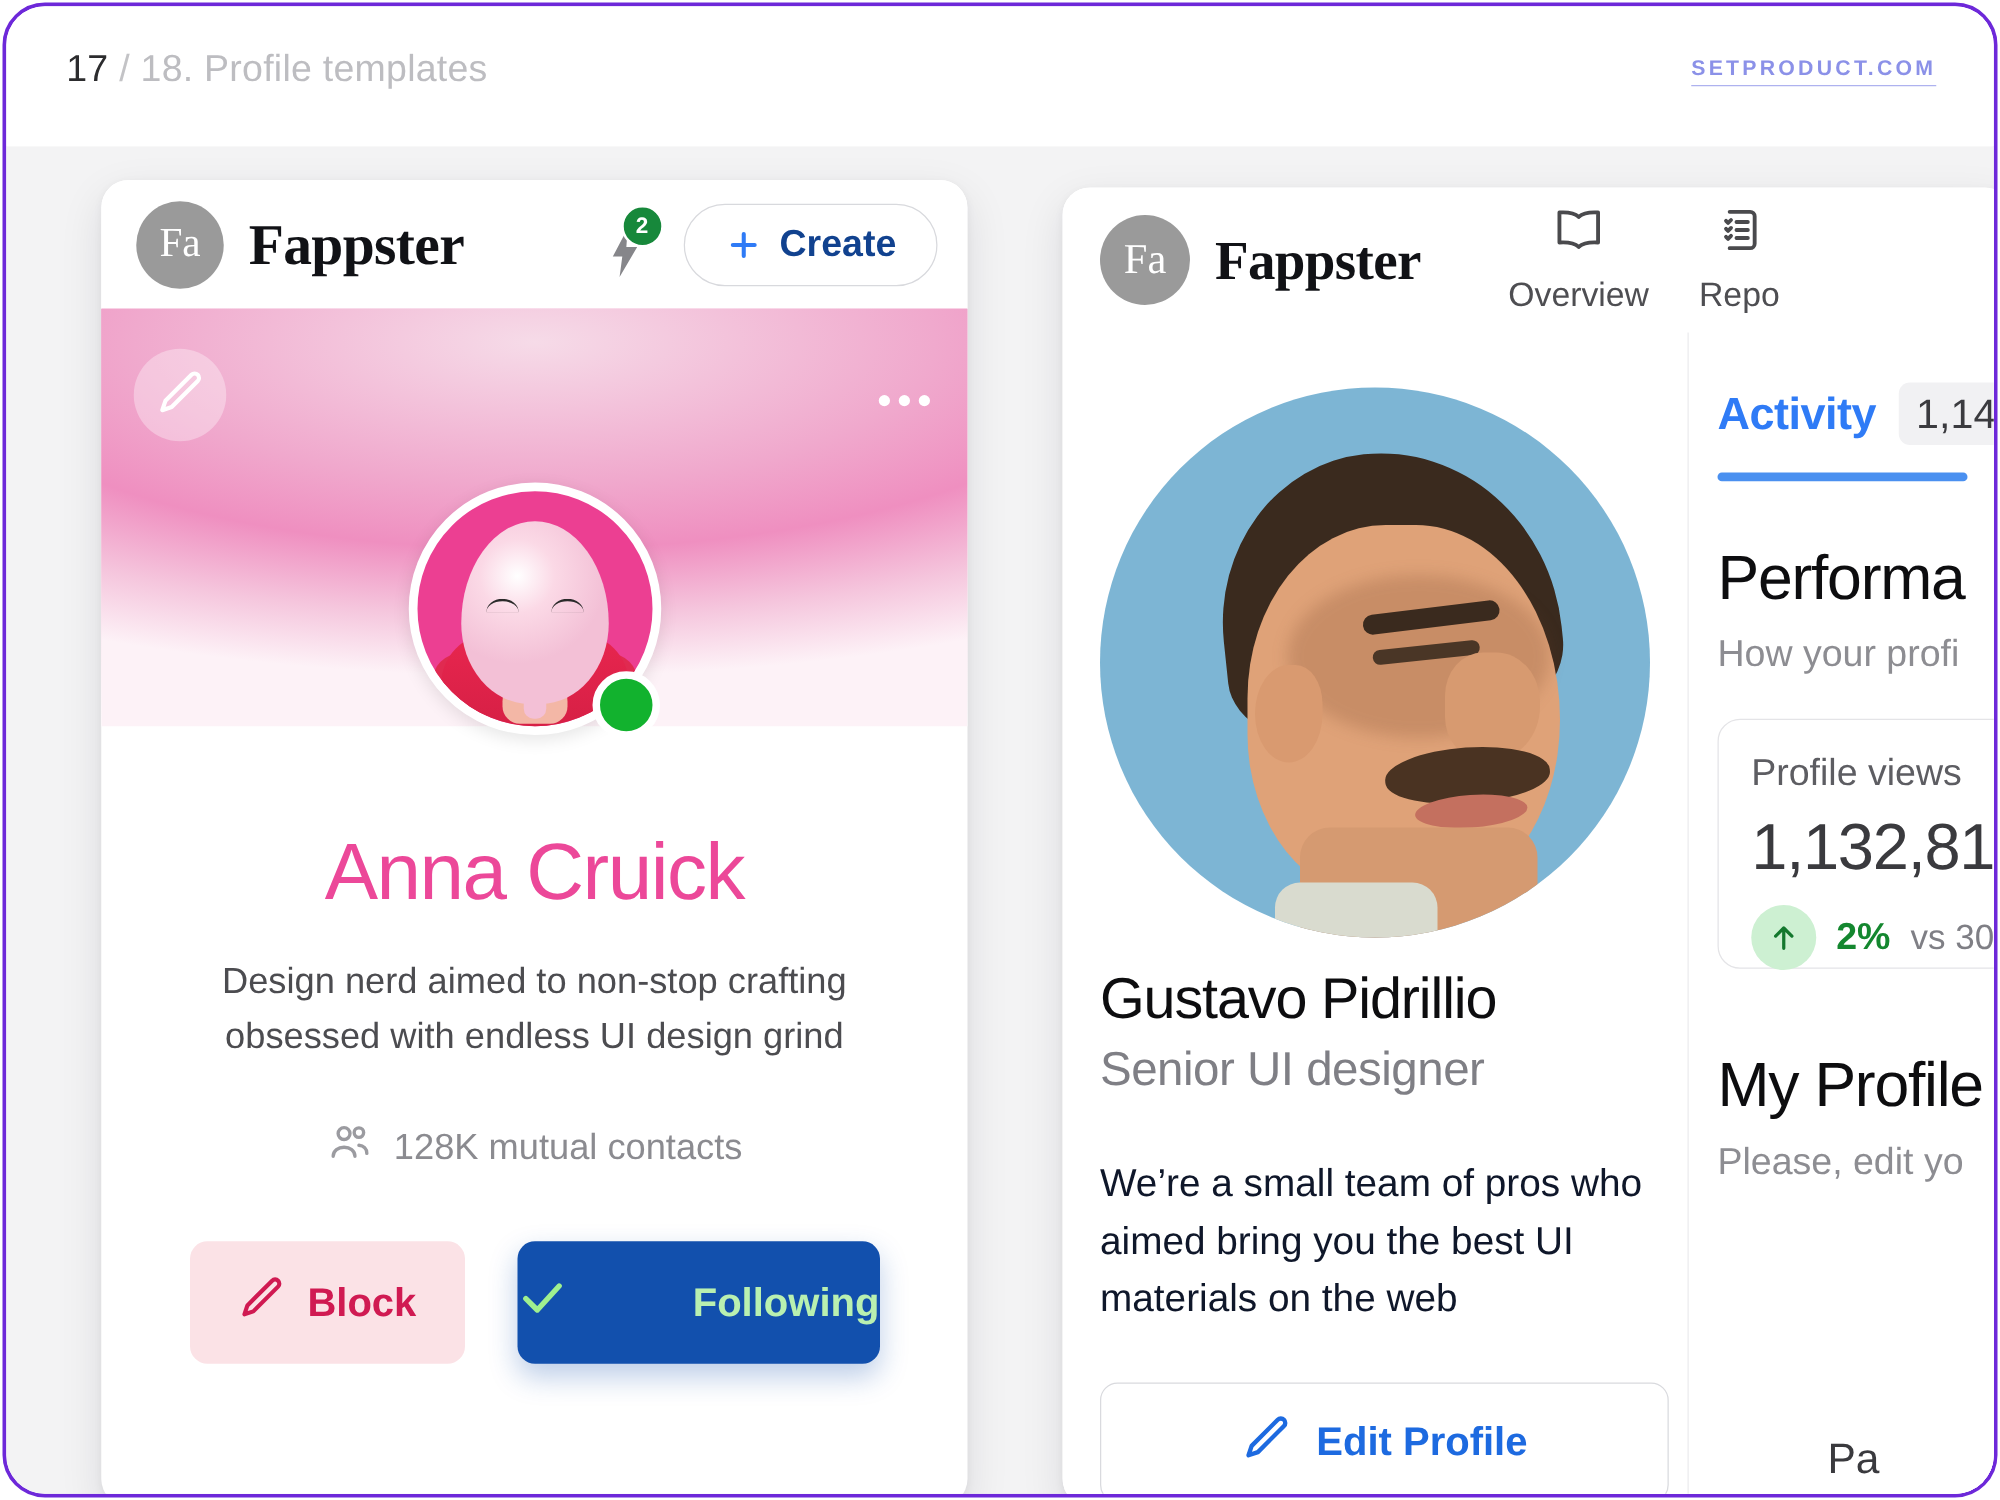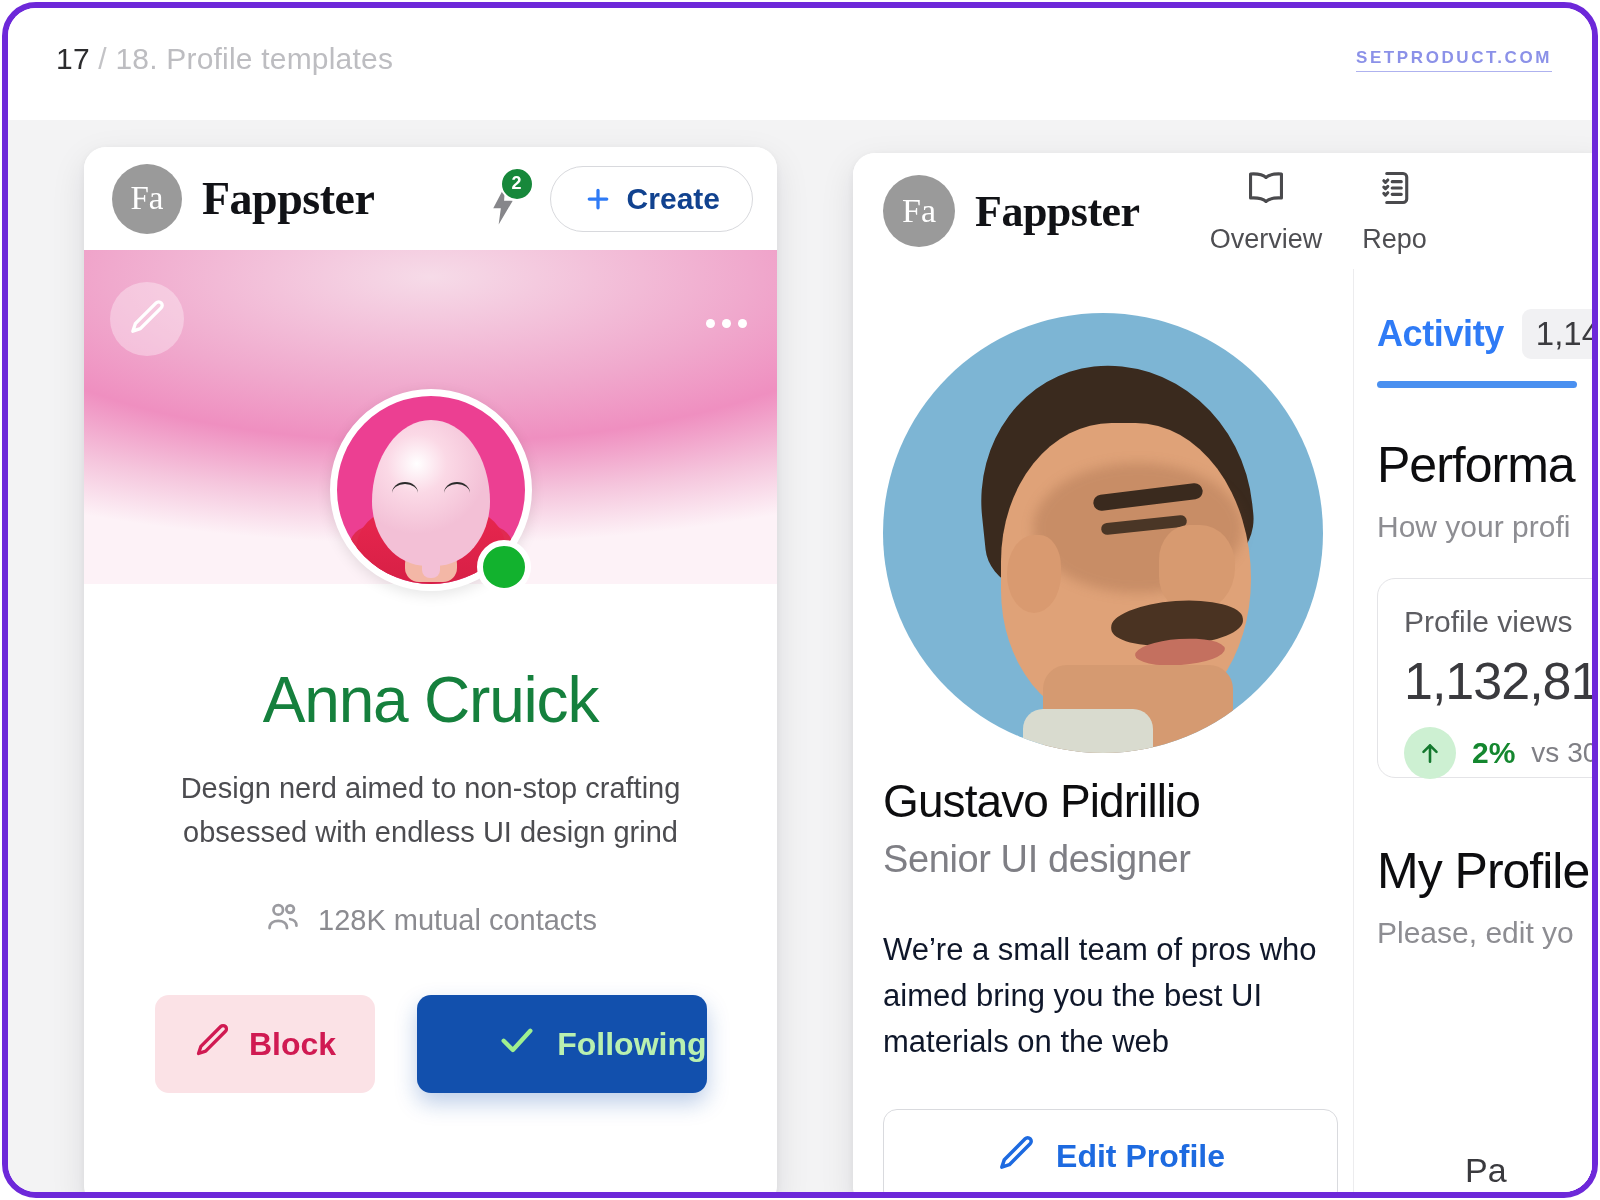--- a/index.html
+++ b/index.html
@@ -11,21 +11,21 @@
     background: #ffffff;
     font-family: "Liberation Sans", sans-serif;
   }
 
   
   #frame {
     position: absolute;
     left: 2px; top: 2px;
     width: 1596px; height: 1196px;
     background: #ffffff;
-    border: 6px solid #6d28d9;
+    border: 3px solid #6d28d9;
     border-radius: 34px;
     overflow: hidden;
   }
 
   
   #stage {
     position: absolute;
     left: 0; top: 112px;
     width: 1596px; height: 1084px;
     background: #f3f3f4;
@@ -203,21 +203,21 @@
     border: 6px solid #ffffff;
     z-index: 3;
   }
 
   
   .c1-body { position: relative; padding: 0 40px; text-align: center; }
   .c1-name {
     margin-top: 84px;
     font-size: 64px;
     font-weight: 400;
-    color: #15803d;
+    color: #ec4899;
     letter-spacing: -1.2px;
     line-height: 1;
   }
   .c1-bio {
     margin-top: 34px;
     font-size: 29px;
     line-height: 1.52;
     color: #4c4c50;
   }
   .c1-mutual {
@@ -239,21 +239,21 @@
     display: flex; align-items: center; justify-content: center; gap: 18px;
     font-size: 32px; font-weight: 700; color: #d01a52;
     cursor: pointer;
   }
   .btn-block svg { width: 38px; height: 38px; }
   .btn-following {
     width: 290px; height: 98px;
     border-radius: 14px;
     background: #1250ad;
     border: none;
-    display: flex; align-items: center; justify-content: flex-end; gap: 20px;
+    display: flex; align-items: center; justify-content: space-between; gap: 20px;
     font-size: 32px; font-weight: 700; color: #b9f0b0;
     cursor: pointer;
     box-shadow: 0 10px 22px rgba(18,80,173,.28);
   }
   .btn-following svg { width: 40px; height: 40px; }
 
   
   #card2 { left: 845px; top: 145px; width: 760px; height: 1055px; }
   #card2 .card-head { height: 116px; padding: 0 0 0 30px; }
   #card2 .avatar-sq { width: 72px; height: 72px; font-size: 34px; }

